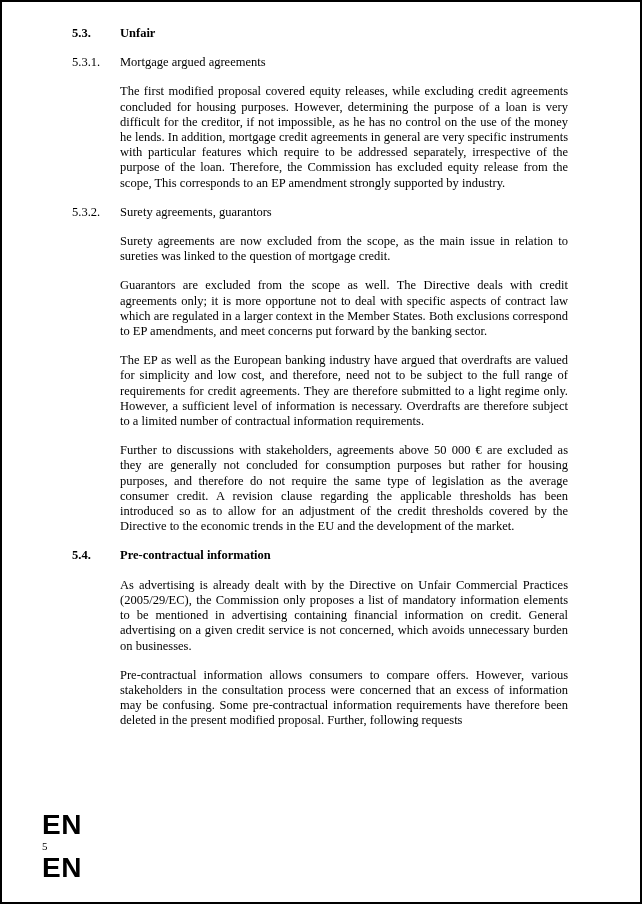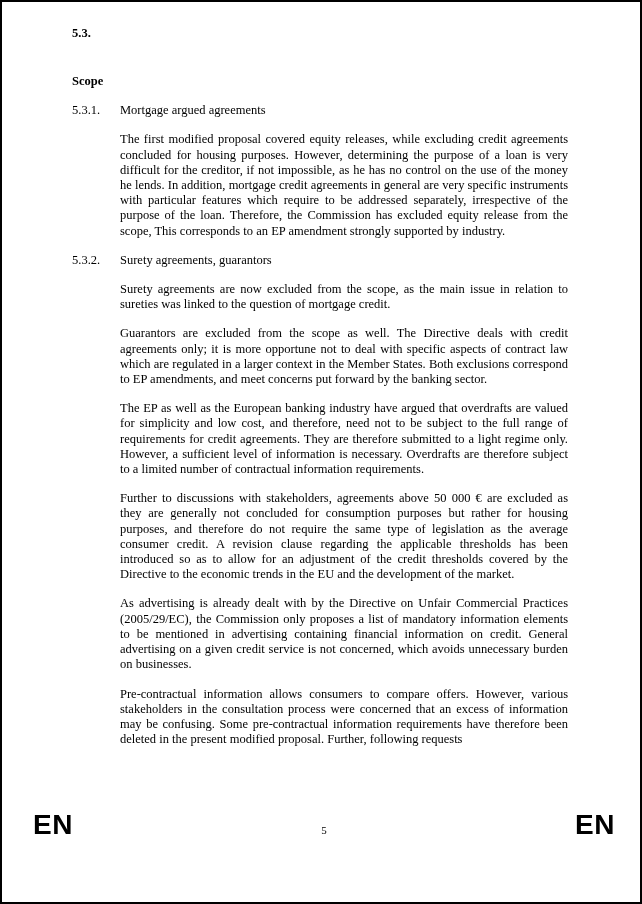--- a/index.html
+++ b/index.html
@@ -31,40 +31,40 @@
   }
   .heading {
     display: flex;
   }
   .heading .num {
     flex: 0 0 48px;
     width: 48px;
   }
   .h-bold {
     font-weight: bold;
-    flex-direction: column;
   }
   .h-italic {
   }
   .para {
     margin: 0 0 14px 48px;
     text-align: justify;
   }
   .para:last-child {
     margin-bottom: 5px;
   }
   .footer {
     position: absolute;
     top: 809px;
-    left: 8px;
+    left: 17px;
     right: 0;
     display: flex;
     justify-content: space-between;
     align-items: baseline;
     padding: 0 25px 0 23px;
+    flex-direction: column;
   }
   .lang-marker {
     font-family: "Liberation Sans", sans-serif;
     font-weight: bold;
     font-size: 28px;
     line-height: 28px;
     letter-spacing: 0.5px;
   }
   .page-number {
     font-family: "Liberation Serif", serif;
@@ -72,21 +72,21 @@
   }
 </style>
 </head>
 <body>
 
 <div class="page">
   <div class="content">
 
     <div class="block heading h-bold">
       <span class="num">5.3.</span>
-      <span class="title">Scope</span>
+      <span class="title">Unfair</span>
     </div>
 
     <div class="block heading h-italic">
       <span class="num">5.3.1.</span>
       <span class="title">Mortgage argued agreements</span>
     </div>
 
     <p class="para">The first modified proposal covered equity releases, while excluding credit agreements concluded for housing purposes. However, determining the purpose of a loan is very difficult for the creditor, if not impossible, as he has no control on the use of the money he lends. In addition, mortgage credit agreements in general are very specific instruments with particular features which require to be addressed separately, irrespective of the purpose of the loan. Therefore, the Commission has excluded equity release from the scope, This corresponds to an EP amendment strongly supported by industry.</p>
 
     <div class="block heading h-italic">
@@ -96,20 +96,24 @@
 
     <p class="para">Surety agreements are now excluded from the scope, as the main issue in relation to sureties was linked to the question of mortgage credit.</p>
     <p class="para">Guarantors are excluded from the scope as well. The Directive deals with credit agreements only; it is more opportune not to deal with specific aspects of contract law which are regulated in a larger context in the Member States. Both exclusions correspond to EP amendments, and meet concerns put forward by the banking sector.</p>
 
 
     <p class="para">The EP as well as the European banking industry have argued that overdrafts are valued for simplicity and low cost, and therefore, need not to be subject to the full range of requirements for credit agreements. They are therefore submitted to a light regime only. However, a sufficient level of information is necessary. Overdrafts are therefore subject to a limited number of contractual information requirements.</p>
 
 
     <p class="para">Further to discussions with stakeholders, agreements above 50 000 € are excluded as they are generally not concluded for consumption purposes but rather for housing purposes, and therefore do not require the same type of legislation as the average consumer credit. A revision clause regarding the applicable thresholds has been introduced so as to allow for an adjustment of the credit thresholds covered by the Directive to the economic trends in the EU and the development of the market.</p>
 
+    <div class="block heading h-bold">
+      <span class="num">5.4.</span>
+      <span class="title">Pre-contractual information</span>
+    </div>
 
     <p class="para">As advertising is already dealt with by the Directive on Unfair Commercial Practices (2005/29/EC), the Commission only proposes a list of mandatory information elements to be mentioned in advertising containing financial information on credit. General advertising on a given credit service is not concerned, which avoids unnecessary burden on businesses.</p>
     <p class="para">Pre-contractual information allows consumers to compare offers. However, various stakeholders in the consultation process were concerned that an excess of information may be confusing. Some pre-contractual information requirements have therefore been deleted in the present modified proposal. Further, following requests</p>
 
   </div>
 
   <div class="footer">
     <span class="lang-marker">EN</span>
     <span class="page-number">5</span>
     <span class="lang-marker">EN</span>

